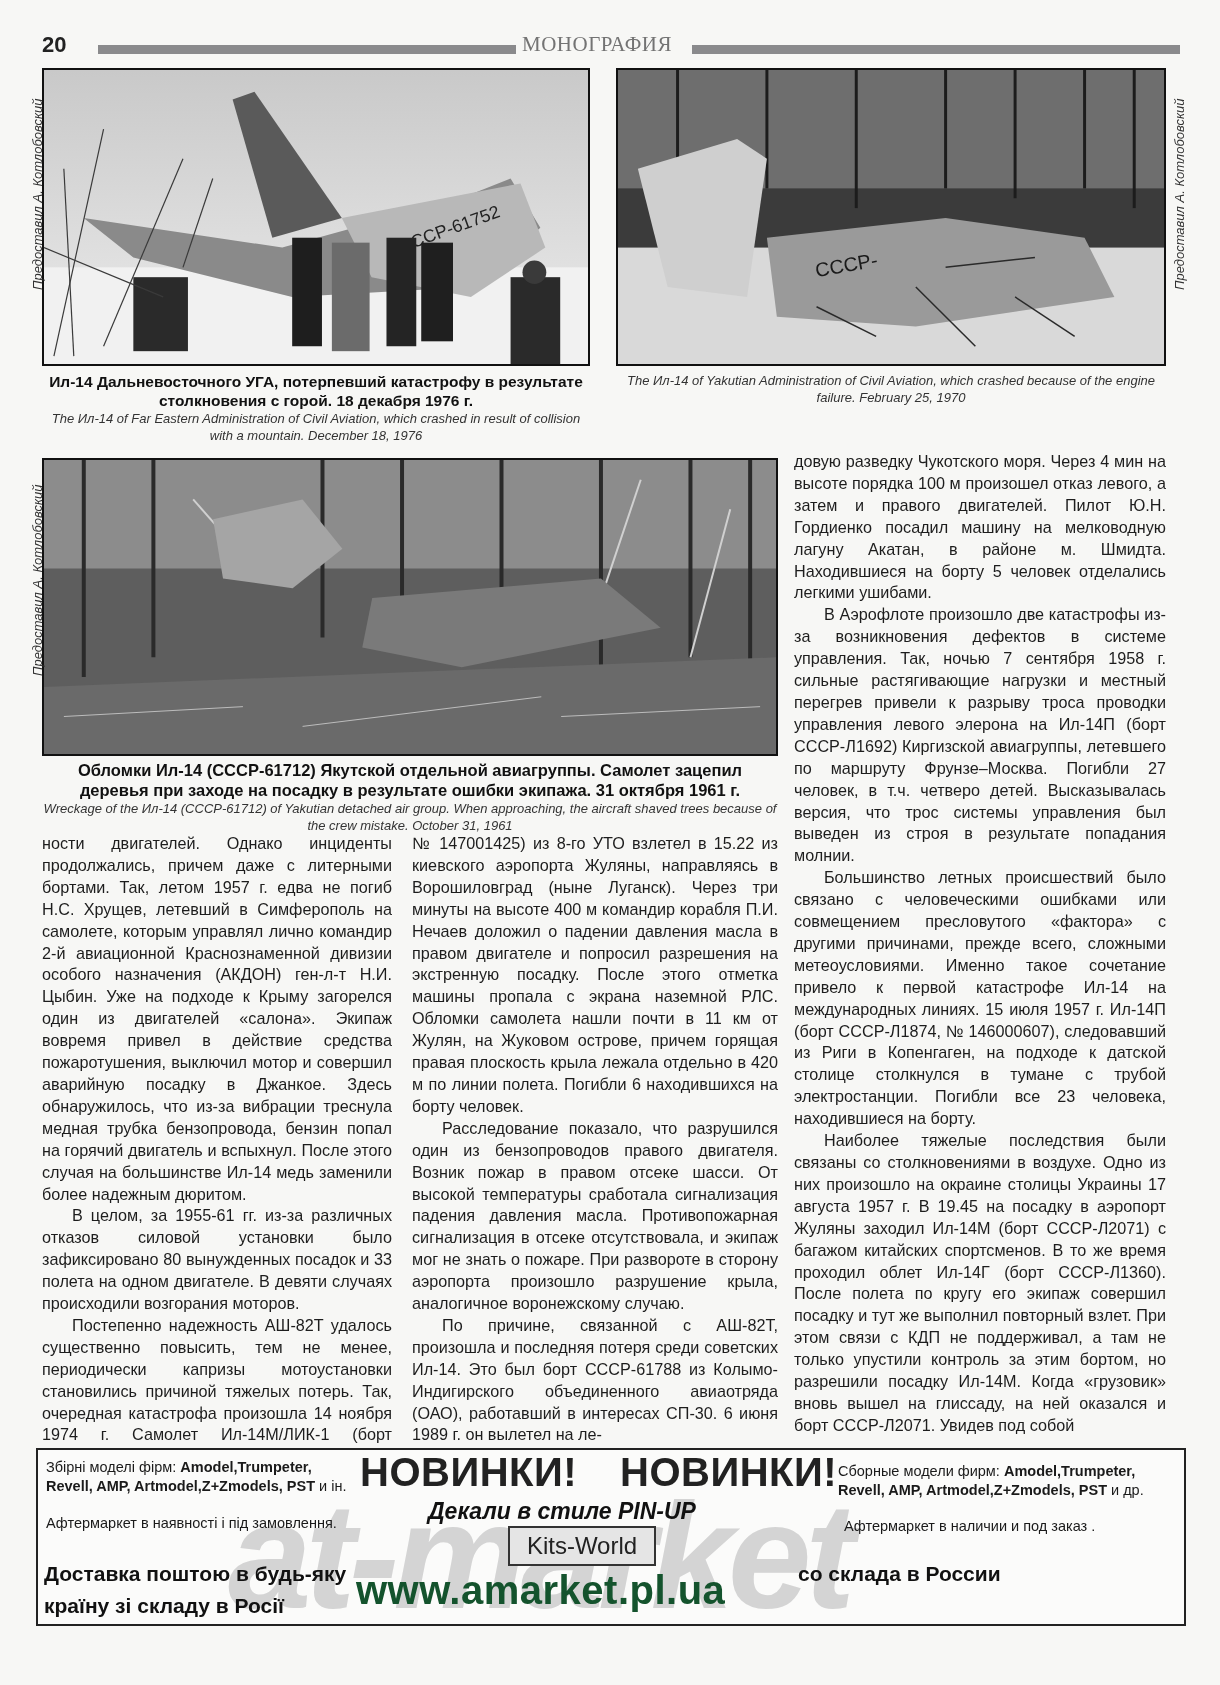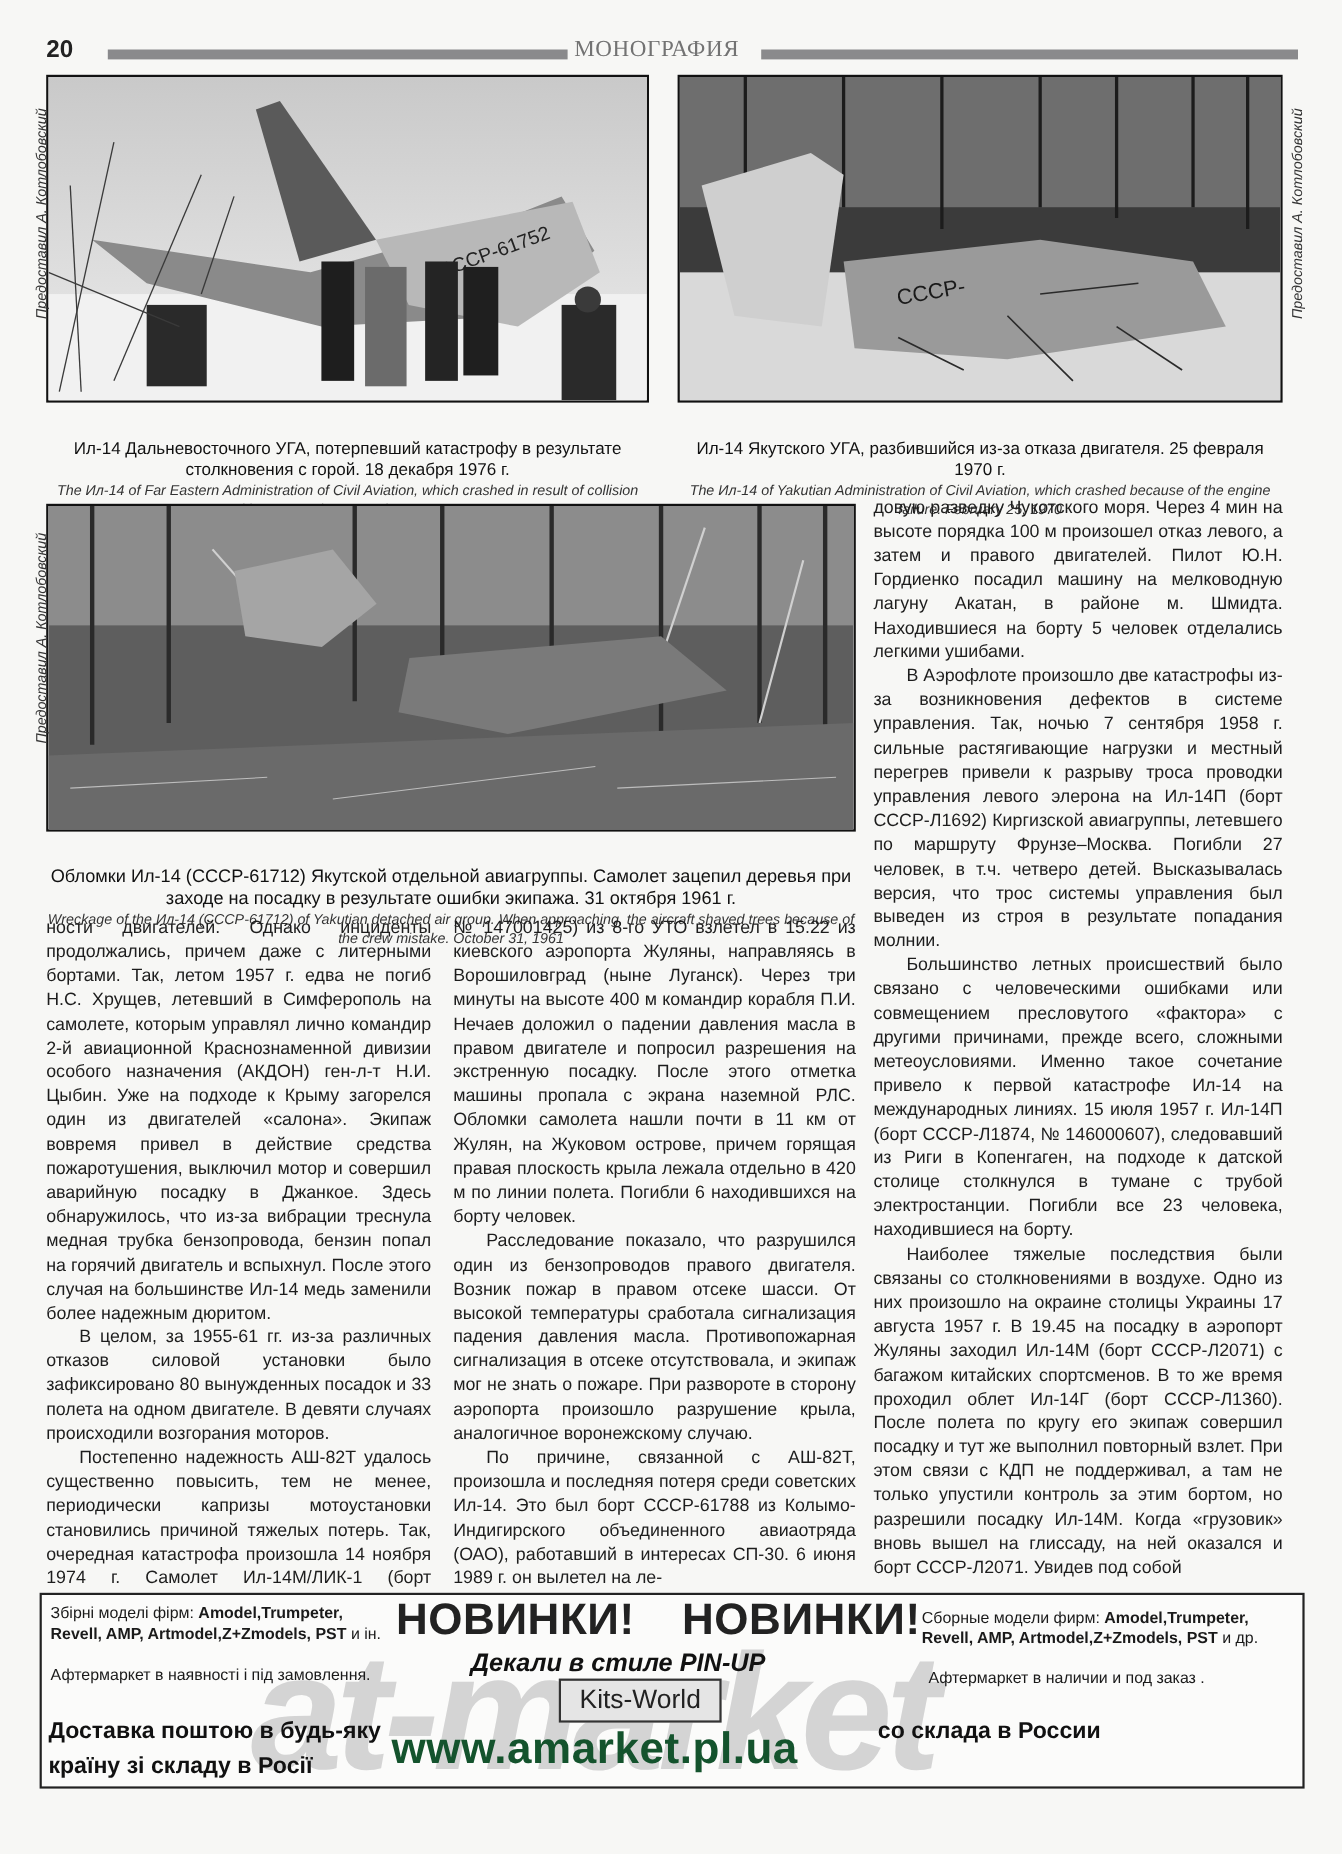--- a/index.html
+++ b/index.html
@@ -18,21 +18,21 @@
   .photo-1 { left: 42px; top: 68px; width: 548px; height: 298px; }
   .photo-2 { left: 616px; top: 68px; width: 550px; height: 298px; }
   .photo-3 { left: 42px; top: 458px; width: 736px; height: 298px; }
 
   .credit { position: absolute; font-style: italic; font-size: 13px; color: #333; white-space: nowrap; transform-origin: left top; }
   .credit-1 { left: 30px; top: 290px; transform: rotate(-90deg); }
   .credit-2 { left: 1172px; top: 290px; transform: rotate(-90deg); }
   .credit-3 { left: 30px; top: 676px; transform: rotate(-90deg); }
 
   .caption { position: absolute; text-align: center; }
-  .caption .ru { font-weight: normal; font-size: 15.5px; line-height: 19px; color: #111; margin-top: 27px; }
+  .caption .ru { font-weight: bold; font-size: 15.5px; line-height: 19px; color: #111; }
   .caption .en { font-style: italic; font-size: 13px; line-height: 17px; color: #333; }
   .caption-1 { left: 42px; top: 372px; width: 548px; }
   .caption-2 { left: 616px; top: 372px; width: 550px; }
   .caption-3 { left: 42px; top: 760px; width: 736px; }
   .caption-3 .ru { font-size: 16.5px; line-height: 20px; }
 
   .col { position: absolute; font-size: 16.2px; line-height: 21.9px; text-align: justify; color: #1d1d1d; }
   .col p { margin: 0; }
   .col p.indent { text-indent: 30px; }
   .col-1 { left: 42px; top: 833px; width: 350px; }
@@ -122,21 +122,20 @@
     </g>
   </svg>
 </div>
 <span class="credit credit-2">Предоставил А. Котлобовский</span>
 
 <div class="caption caption-1">
   <div class="ru">Ил-14 Дальневосточного УГА, потерпевший катастрофу в результате столкновения с горой. 18 декабря 1976 г.</div>
   <div class="en">The Ил-14 of Far Eastern Administration of Civil Aviation, which crashed in result of collision with a mountain. December 18, 1976</div>
 </div>
 <div class="caption caption-2">
-  <div class="ru">Ил-14 Якутского УГА, разбившийся из-за отказа двигателя. 25 февраля 1970 г.</div>
   <div class="en">The Ил-14 of Yakutian Administration of Civil Aviation, which crashed because of the engine failure. February 25, 1970</div>
 </div>
 
 <div class="photo photo-3">
   <svg viewBox="0 0 736 298" preserveAspectRatio="none">
     <rect width="736" height="298" fill="#5e5e5e"></rect>
     <rect width="736" height="110" fill="#8c8c8c"></rect>
     <g stroke="#2a2a2a" stroke-width="4">
       <path d="M40 0 V220"></path>
         <path d="M110 0 V200"></path>

